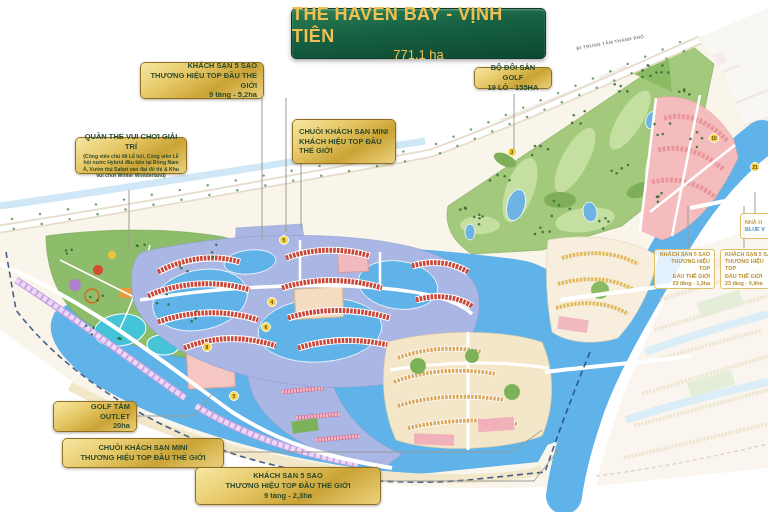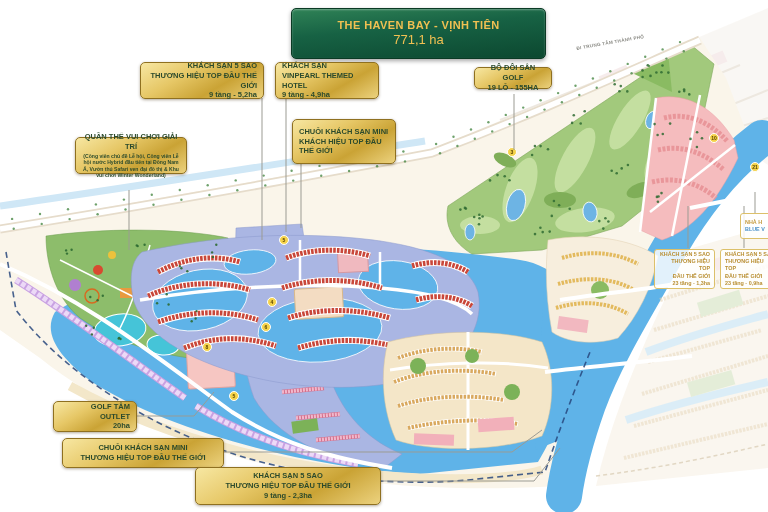--- a/index.html
+++ b/index.html
@@ -5,21 +5,21 @@
   html,body{margin:0;padding:0;background:#fff;}
   .stage{position:relative;width:768px;height:512px;overflow:hidden;background:#ffffff;
          font-family:"Liberation Sans","DejaVu Sans",sans-serif;}
   .stage svg{position:absolute;left:0;top:0;}
 
   
   .banner{position:absolute;left:291px;top:8px;width:253px;height:49px;border-radius:5px;
     background:linear-gradient(175deg,#2f8256 0%,#176244 40%,#0c4830 100%);
     border:1px solid #0a3a24;box-shadow:0 2px 4px rgba(0,0,0,.35), inset 0 1px 2px rgba(255,255,255,.35);
     display:flex;flex-direction:column;align-items:center;justify-content:center;color:#f0c052;}
-  .banner .t1{font-size:11px;font-weight:bold;letter-spacing:.4px;line-height:1.2;}
+  .banner .t1{font-size:18px;font-weight:bold;letter-spacing:.4px;line-height:1.2;}
   .banner .t2{font-size:13px;font-weight:normal;line-height:1.2;}
 
   
   .co{position:absolute;box-sizing:border-box;padding:3px 6px;border-radius:5px;
     background:linear-gradient(150deg,#f7e7a2 0%,#e6c766 35%,#caa335 65%,#ecd27e 100%);
     border:1px solid #8f7020;color:#2b4a2c;font-weight:bold;font-size:7.5px;line-height:1.3;
     box-shadow:0 1px 3px rgba(60,40,0,.4);display:flex;flex-direction:column;justify-content:center;}
   .co span{display:block;}
   .co .sub{font-size:5.1px;line-height:1.3;margin-top:1px;font-weight:bold;}
   .ta-r{text-align:right;} .ta-l{text-align:left;} .ta-c{text-align:center;}
@@ -398,25 +398,20 @@
     <span class="t2">771,1 ha</span>
   </div>
 
   <div class="roadlabel">ĐI TRUNG TÂM THÀNH PHỐ</div>
 
   <div id="co0" class="co ta-r">
     <span>KHÁCH SẠN 5 SAO</span>
     <span>THƯƠNG HIỆU TOP ĐẦU THẾ GIỚI</span>
     <span>9 tầng - 5,2ha</span>
   </div>
-  <div id="co1" class="co ta-l">
-    <span>KHÁCH SẠN</span>
-    <span>VINPEARL THEMED HOTEL</span>
-    <span>9 tầng - 4,9ha</span>
-  </div>
   <div id="co2" class="co ta-c">
     <span>BỘ ĐÔI SÂN GOLF</span>
     <span>19 LỖ - 155HA</span>
   </div>
   <div id="co3" class="co ta-l">
     <span>CHUỖI KHÁCH SẠN MINI</span>
     <span>KHÁCH HIỆU TOP ĐẦU</span>
     <span>THẾ GIỚI</span>
   </div>
   <div id="co4" class="co ta-c">

